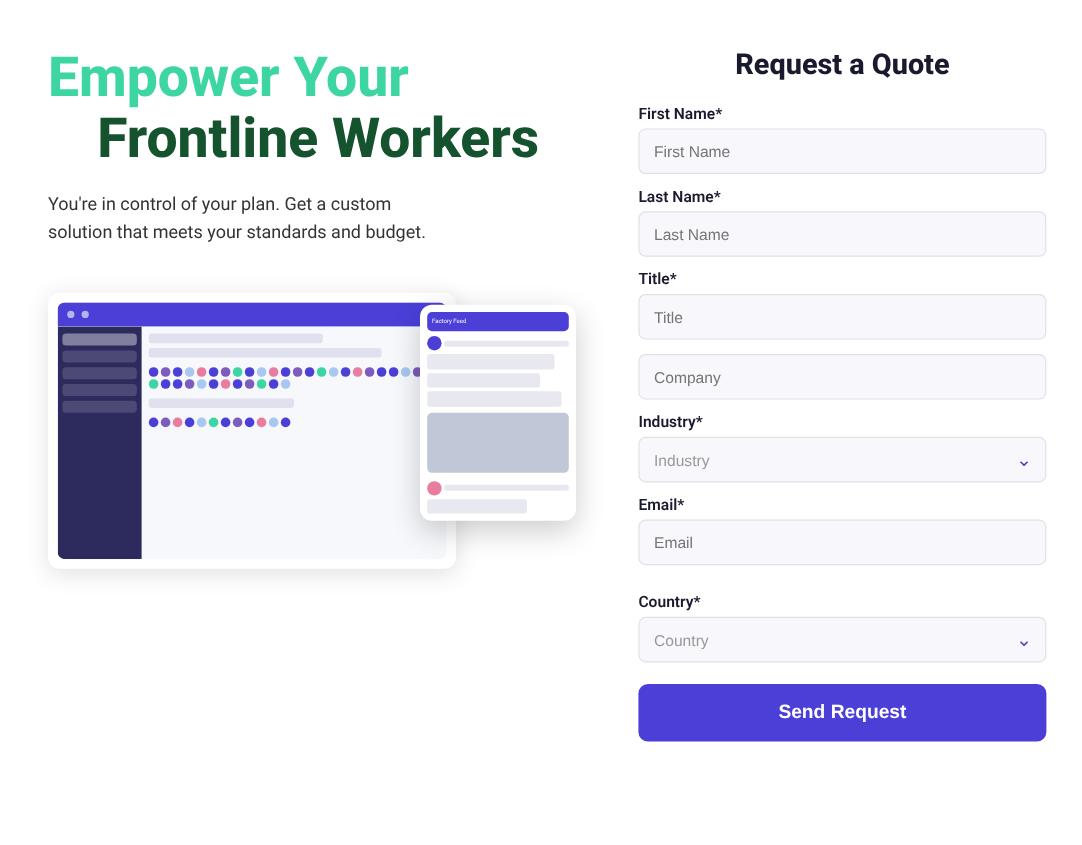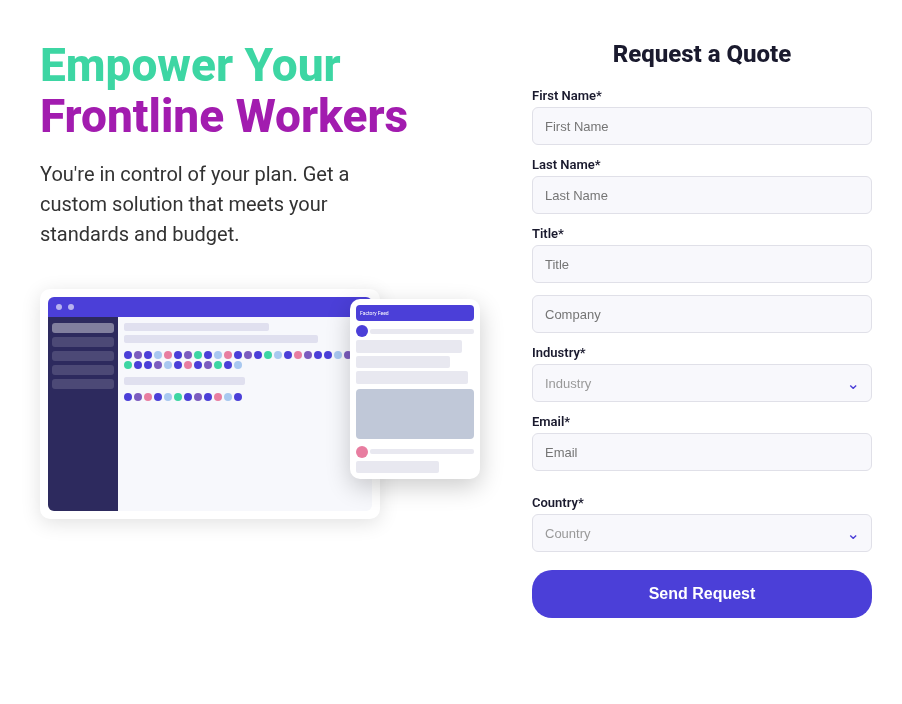--- a/index.html
+++ b/index.html
@@ -39,25 +39,26 @@
       font-weight: 800;
       line-height: 1.1;
       margin-bottom: 18px;
     }
 
     .headline-green {
       color: #3dd6a3;
     }
 
     .headline-purple {
-      color: #a21caf;
+      color: #14532d;
+      margin-left: 41px;
     }
 
     .subtext {
-      font-size: 20px;
+      font-size: 15px;
       color: #333333;
       line-height: 1.5;
       max-width: 320px;
       margin-bottom: 30px;
     }
 
     .dashboard-mockup {
       position: relative;
       width: 100%;
       max-width: 440px;
@@ -291,21 +292,21 @@
       transform: translateY(-50%);
       pointer-events: none;
       color: #4b3fd8;
       font-size: 16px;
     }
 
     .submit-btn {
       background: #4b3fd8;
       color: white;
       border: none;
-      border-radius: 20px;
+      border-radius: 8px;
       height: 48px;
       font-size: 16px;
       font-weight: 700;
       cursor: pointer;
       width: 100%;
       margin-top: 6px;
       transition: background 0.2s;
     }
   </style>
 </head>

